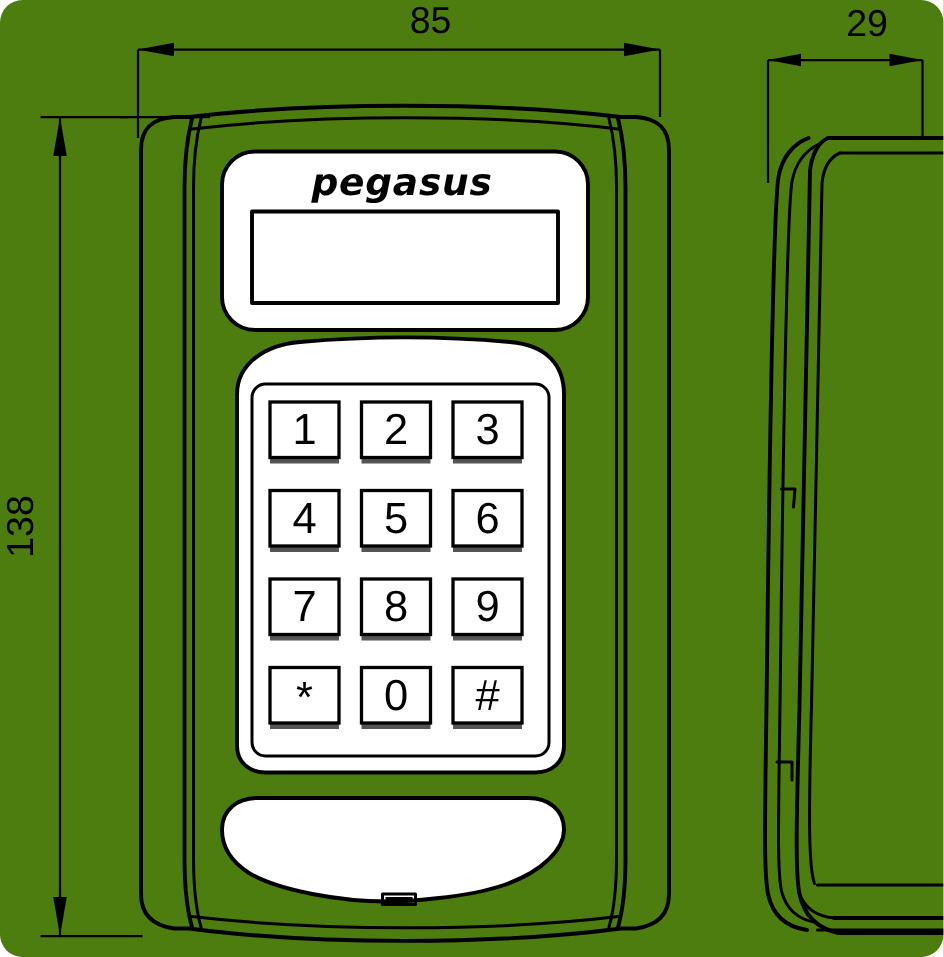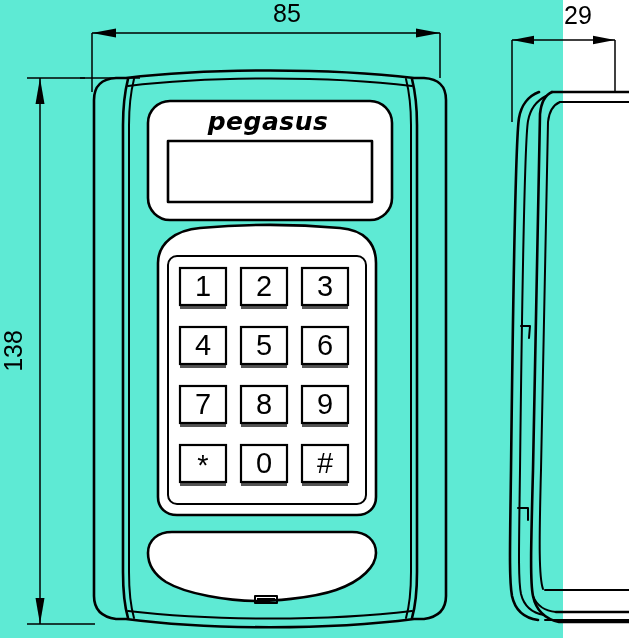--- a/index.html
+++ b/index.html
@@ -8,23 +8,24 @@
     background: #ffffff;
   }
   body {
     width: 629px;
     height: 638px;
     overflow: hidden;
     font-family: "Liberation Sans", sans-serif;
   }
   #drawing-root {
     position: relative;
-    width: 563px;
+    width: 629px;
     height: 638px;
-    background: #5eead4;
+    background: #4d7c0f;
+    border-radius: 15px;
   }
   svg#cad {
     display: block;
     width: 629px;
     height: 638px;
   }
   .ln {
     fill: none;
     stroke: #000000;
     stroke-linecap: round;

